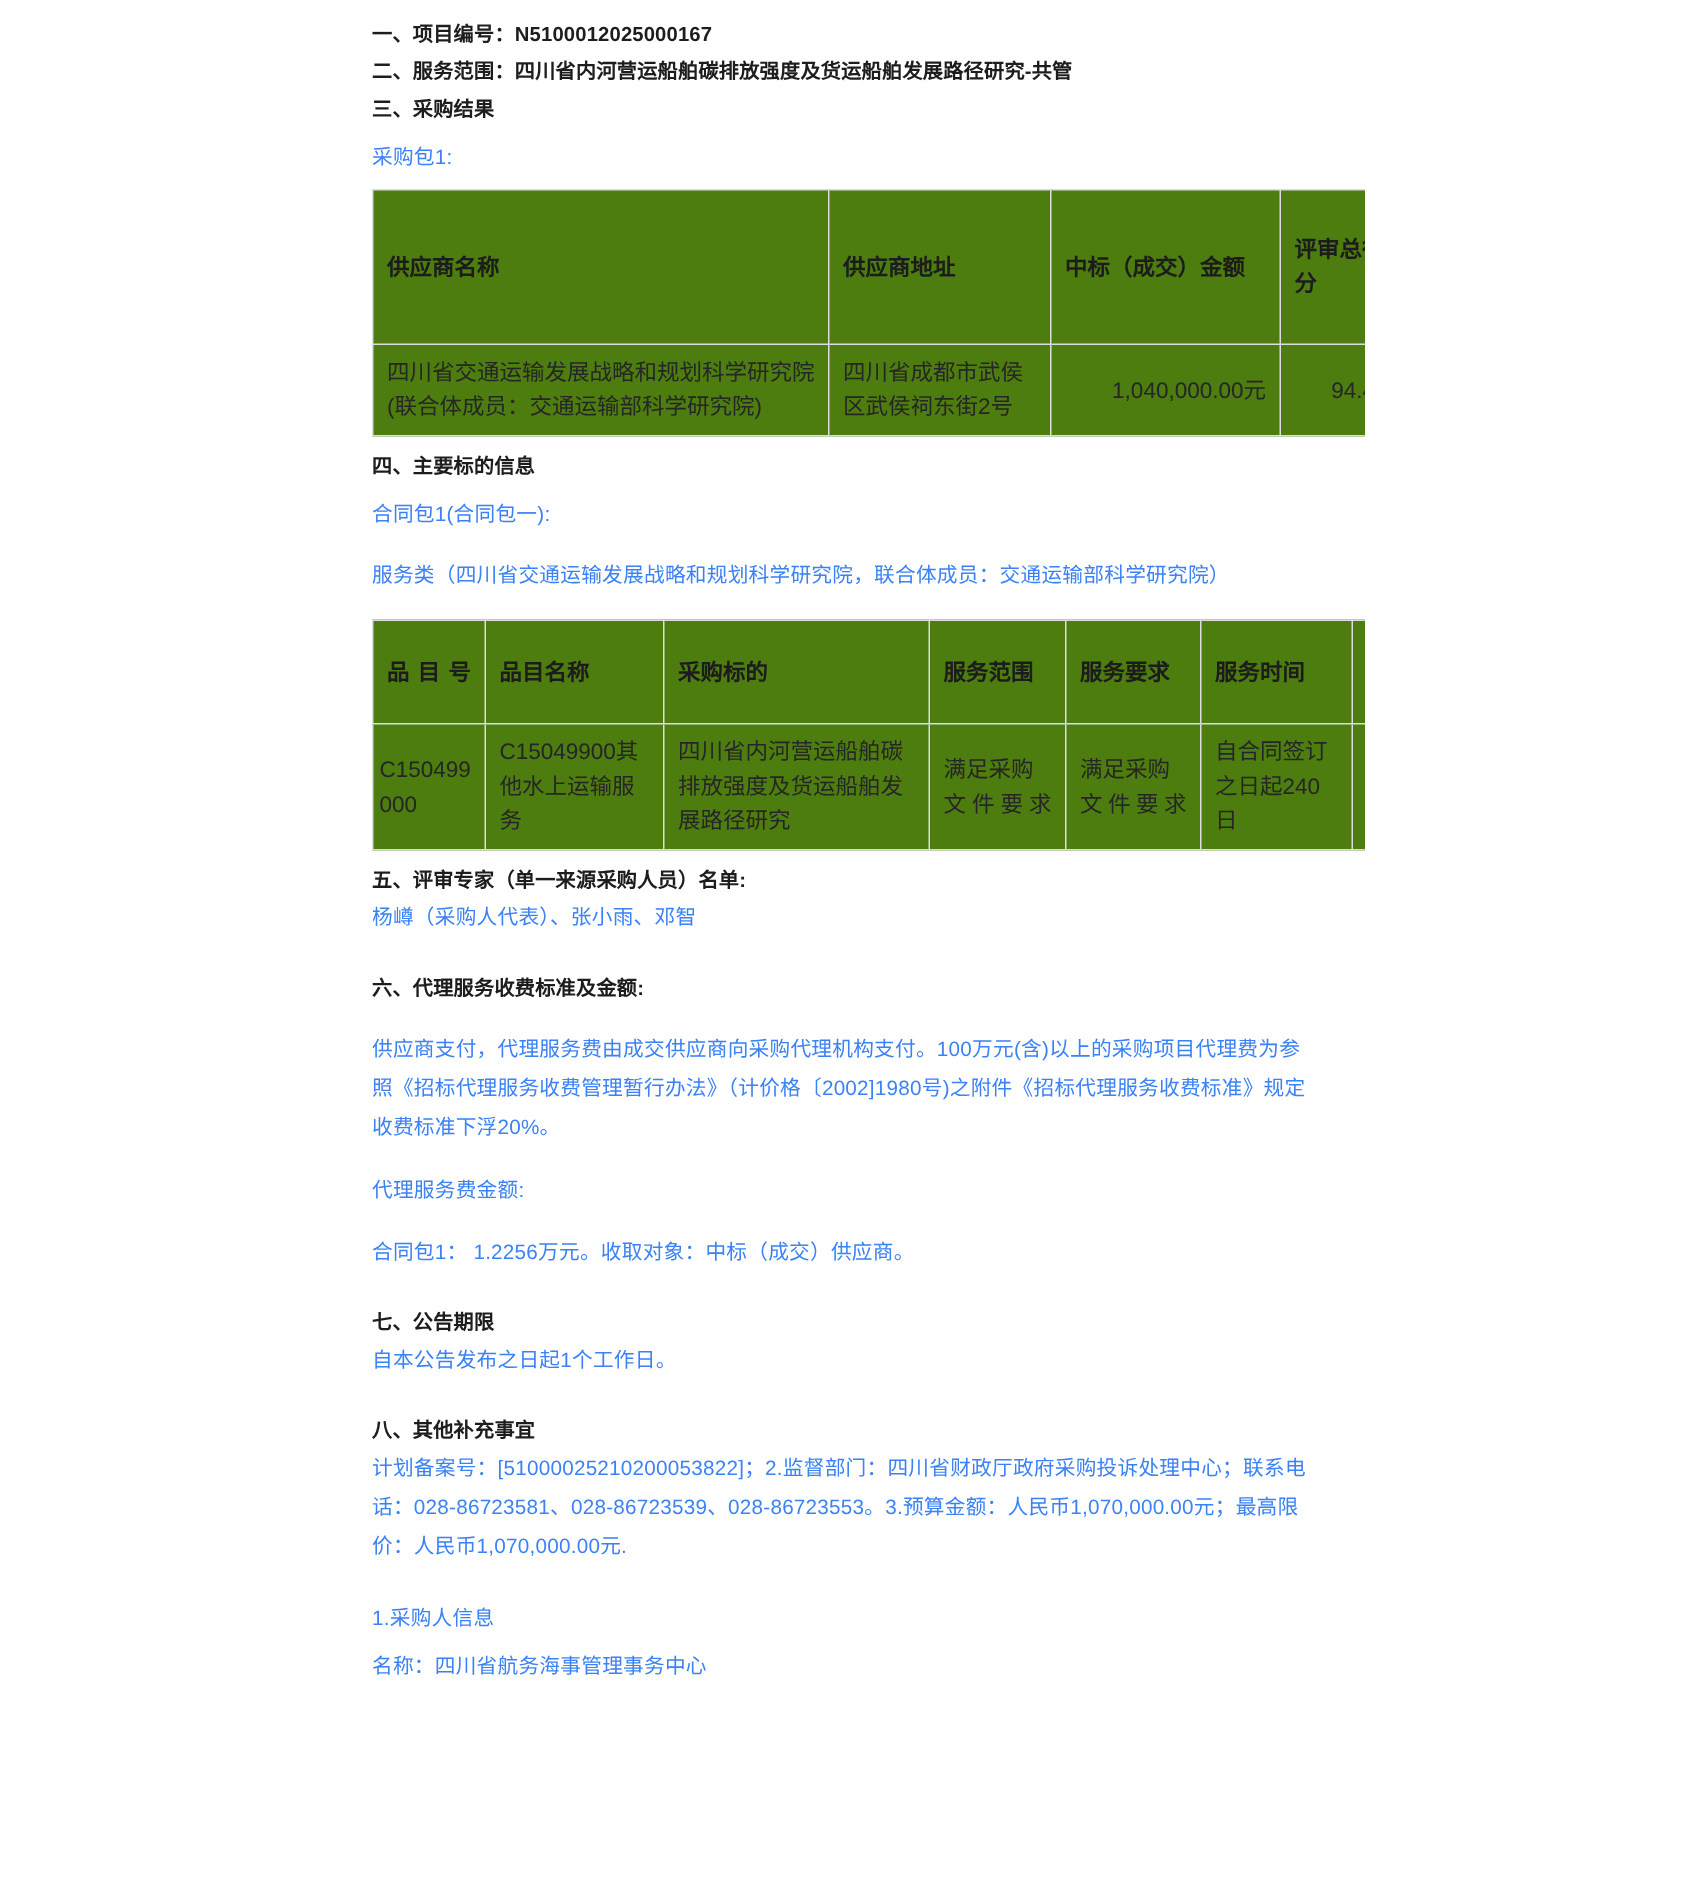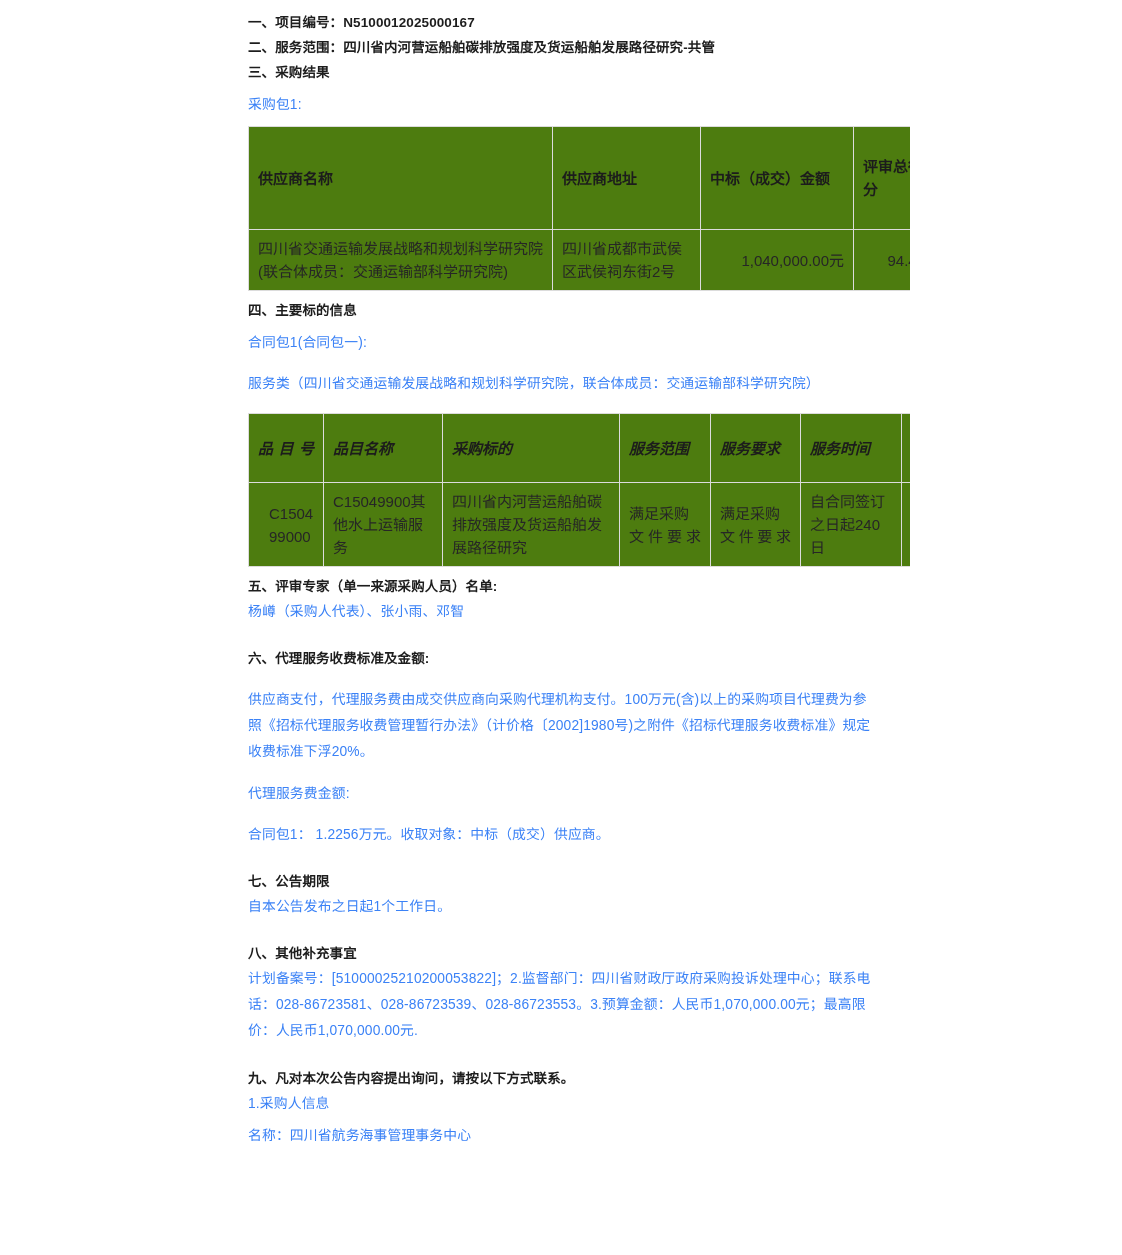--- a/index.html
+++ b/index.html
@@ -89,24 +89,24 @@
   }
 
   .t2 { width: 610px; margin-top: 9px; }
   .t2 .c-code  { width: 56px; }
   .t2 .c-pname { width: 100px; }
   .t2 .c-obj   { width: 158px; }
   .t2 .c-scope { width: 72px; }
   .t2 .c-req   { width: 71px; }
   .t2 .c-time  { width: 82px; }
   .t2 .c-std   { width: 71px; }
-  .t2 th { height: 54px; font-style: italic; }
+  .t2 th { height: 54px; }
   .t2 td { vertical-align: top; }
 
-  .t2 td.c-code { padding-left: 20px; padding-right: 4px; }
+  .t2 td.c-code { padding-left: 4px; padding-right: 4px; }
 
   .justify-cell {
     text-align: justify;
     text-align-last: justify;
     text-justify: inter-character;
   }
   .nowrapword { word-break: break-all; }
 </style>
 </head>
 <body>
@@ -228,23 +228,20 @@
     <div class="gap-lg"></div>
 
     <div class="sec-head">
       <span>八、</span><span>其他补充事宜</span>
     </div>
 
     <div class="para block">计划备案号：[51000025210200053822]；2.监督部门：四川省财政厅政府采购投诉处理中心；联系电话：028-86723581、028-86723539、028-86723553。3.预算金额：人民币1,070,000.00元；最高限价：人民币1,070,000.00元.</div>
 
     <div class="gap-lg"></div>
 
-    <div class="sec-head">
-      <span>九、</span><span>凡对本次公告内容提出询问，请按以下方式联系。</span>
-    </div>
 
     <div class="para">1.采购人信息</div>
 
     <div class="gap-sm"></div>
 
     <div class="para">
       <span>名称：</span><span>四川省航务海事管理事务中心</span>
     </div>
 
   </div>

